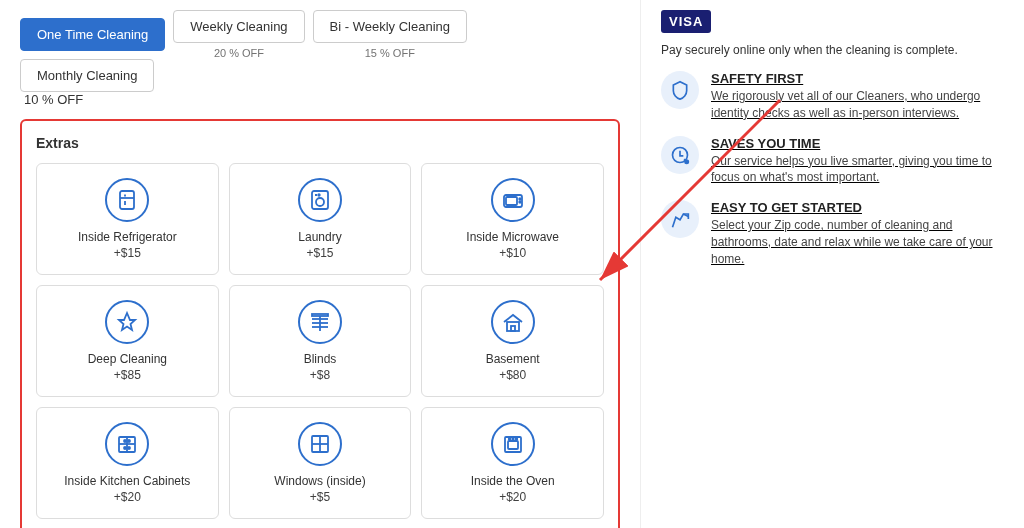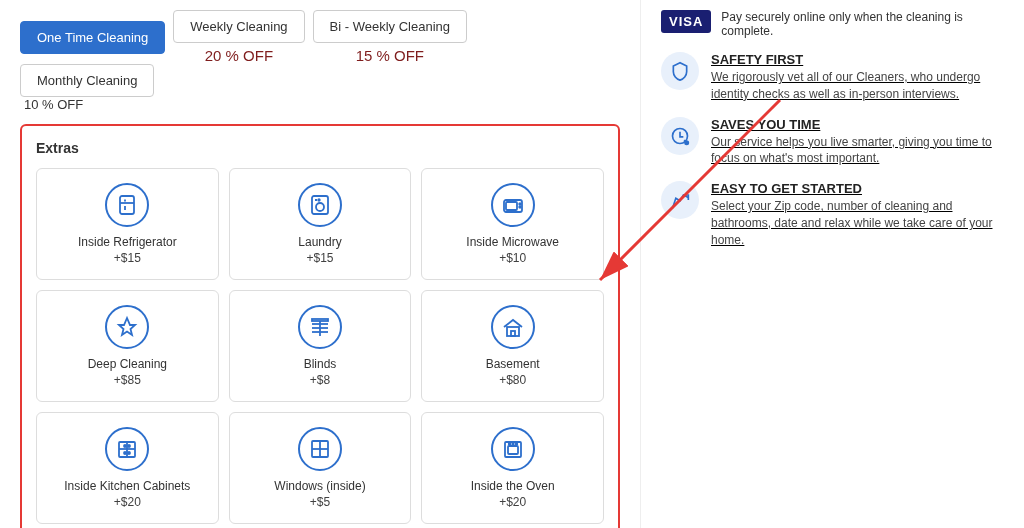--- a/index.html
+++ b/index.html
@@ -42,22 +42,22 @@
       color: #333;
     }
 
     .tab-btn.active {
       background: #2d6fcc;
       color: #fff;
       border-color: #2d6fcc;
     }
 
     .tab-discount {
-      font-size: 15px;
-      color: #7f1d1d;
+      font-size: 11px;
+      color: #737373;
       text-align: center;
     }
 
     .tab-col {
       display: flex;
       flex-direction: column;
       align-items: center;
       gap: 4px;
     }
 
@@ -130,20 +130,21 @@
       color: #404040;
       text-align: center;
     }
 
     
     .visa-row {
       display: flex;
       align-items: flex-start;
       gap: 10px;
       margin-bottom: 14px;
+      flex-direction: column;
     }
 
     .visa-badge {
       background: #1a1f71;
       color: #fff;
       font-weight: bold;
       font-size: 13px;
       padding: 4px 8px;
       border-radius: 3px;
       flex-shrink: 0;

